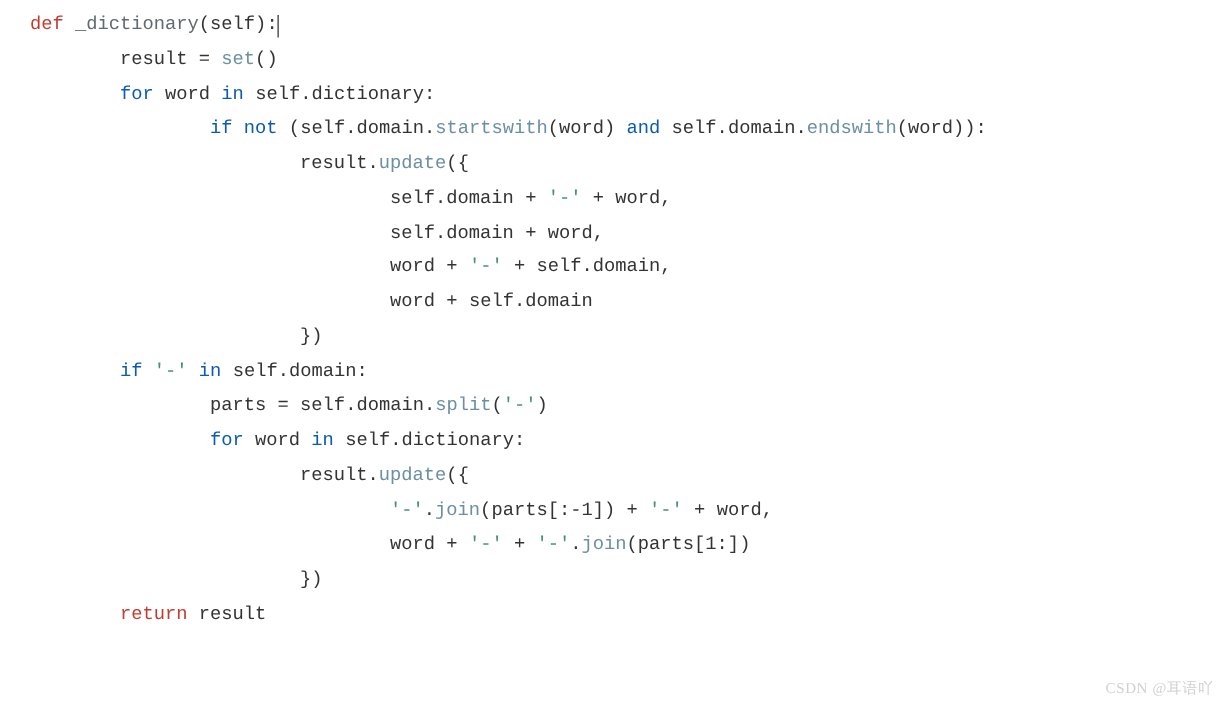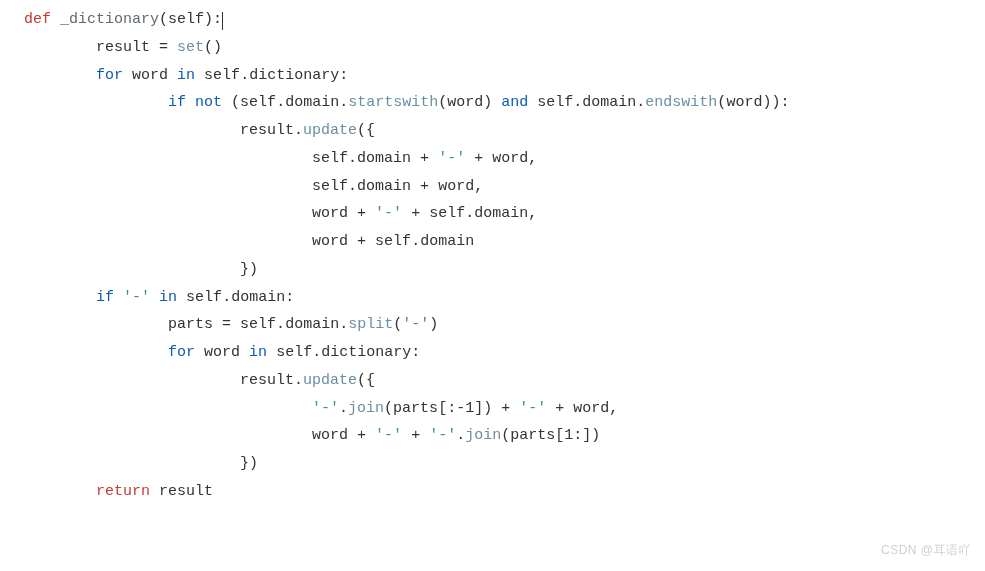--- a/index.html
+++ b/index.html
@@ -34,21 +34,21 @@
     height: 18px;
     background: #333;
     vertical-align: text-bottom;
     position: relative;
     top: 2px;
   }
   .watermark {
     position: absolute;
     right: 14px;
     bottom: 10px;
-    font-family: Liberation Sans, sans-serif;
+    font-family: Liberation Serif, serif;
     font-size: 12px;
     color: #d0d0d0;
     letter-spacing: 0.5px;
   }
 </style>
 </head>
 <body>
 
 <div class="code-block"><span class="kw-def">def</span> <span class="fn-name">_dictionary</span><span class="paren">(</span><span class="ident">self</span><span class="paren">)</span><span class="op">:</span><span class="cursor"></span>
         <span class="ident">result</span> <span class="op">=</span> <span class="call">set</span><span class="paren">(</span><span class="paren">)</span>

